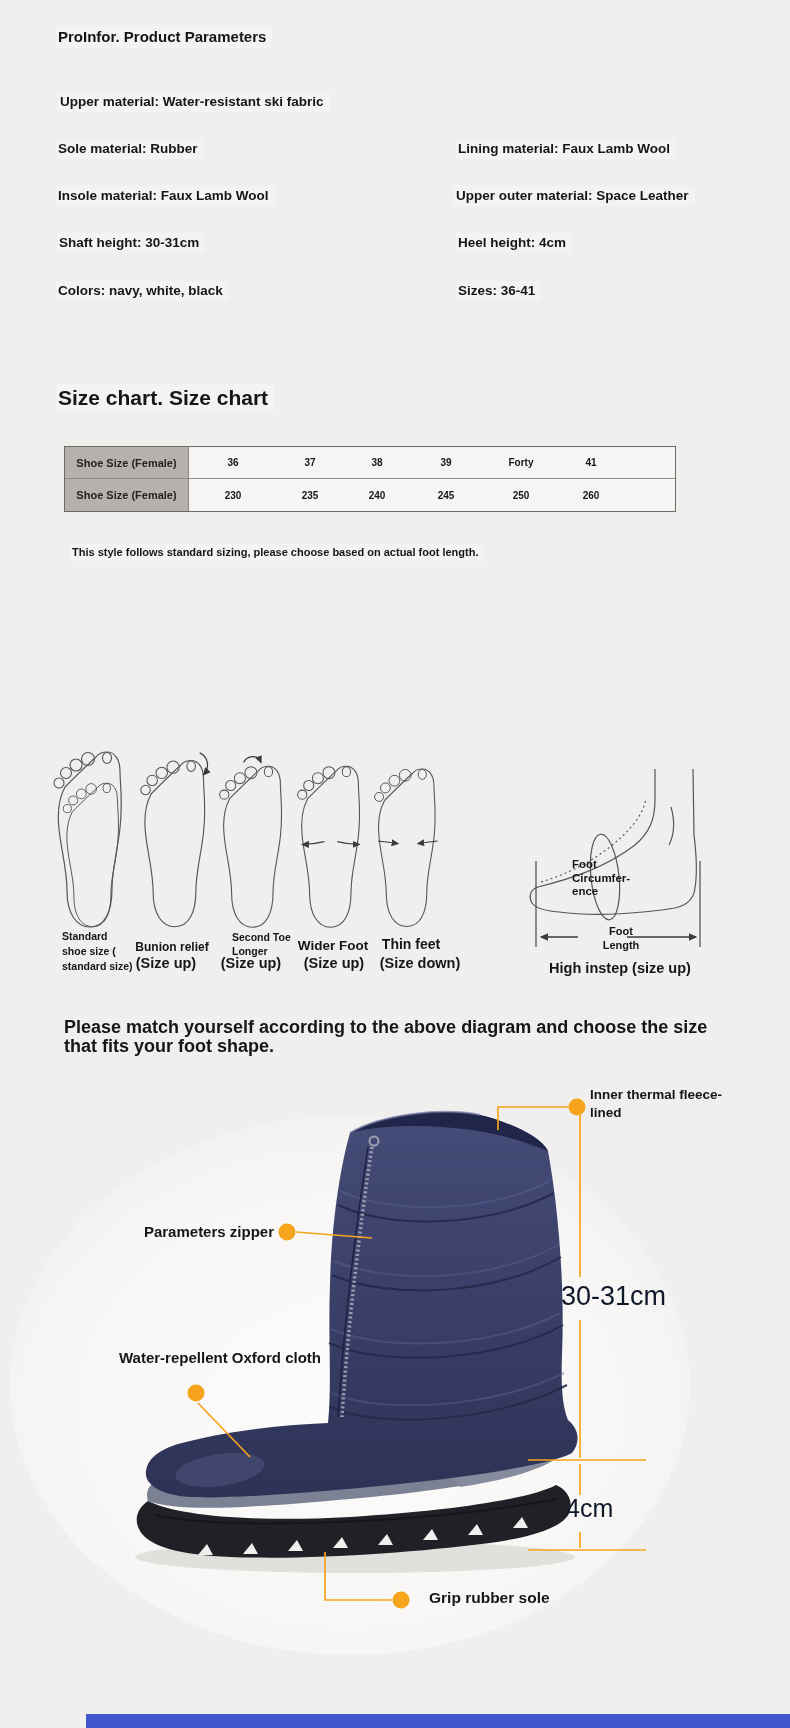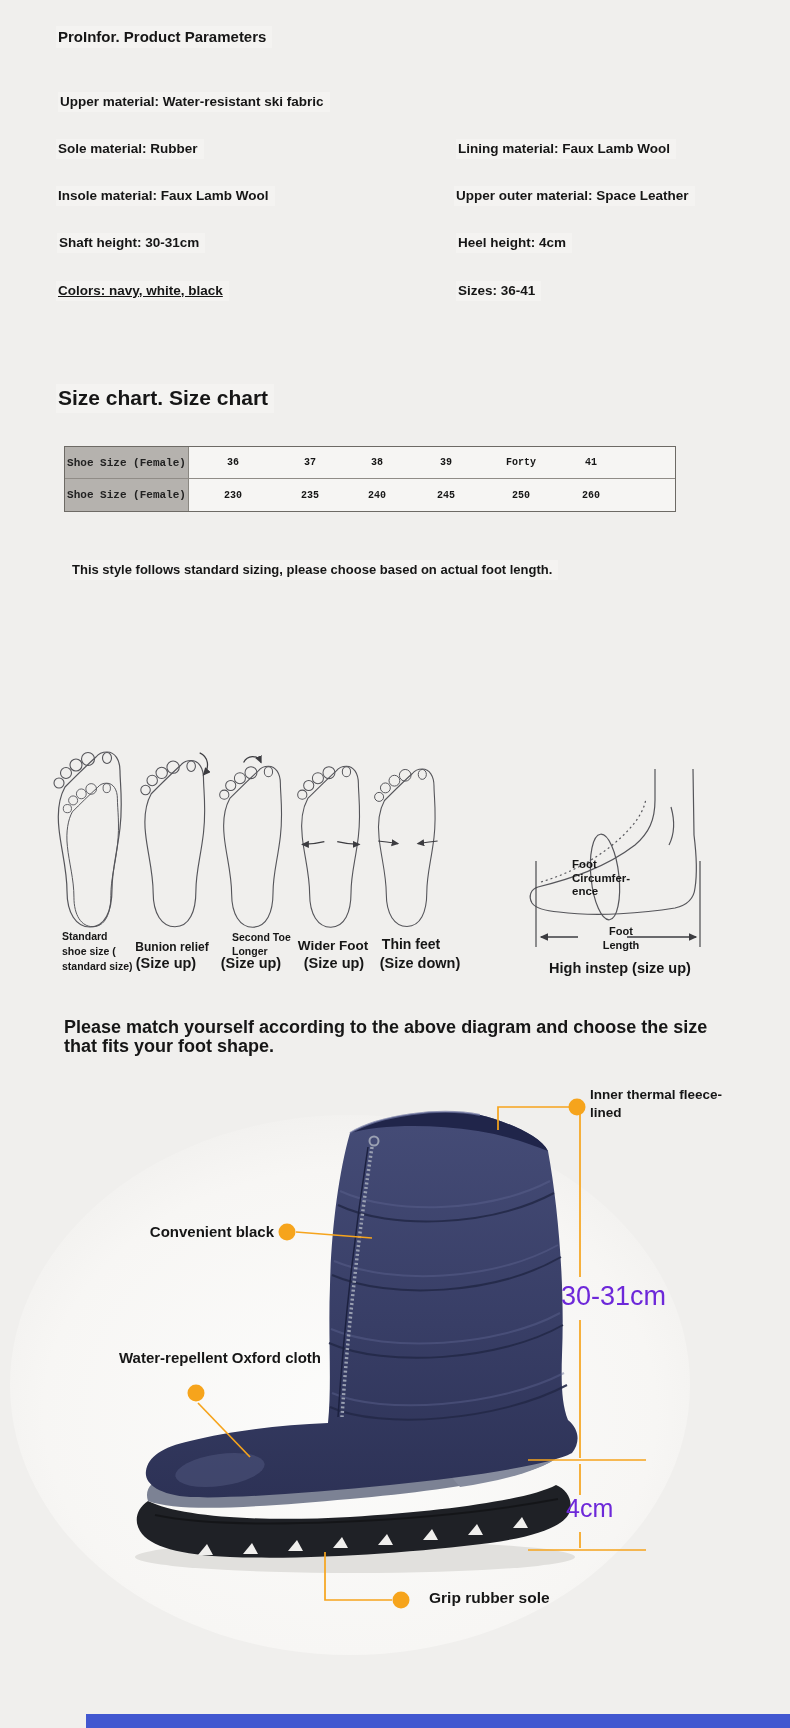--- a/index.html
+++ b/index.html
@@ -5,58 +5,58 @@
   html,body{margin:0;padding:0;background:#d8d8d8;}
   #page{position:relative;width:790px;height:1728px;background:#f0efed;overflow:hidden;
         font-family:"Liberation Sans",sans-serif;color:#161616;}
   .abs{position:absolute;}
   .b{font-weight:bold;}
   .hl{background:#f4f3f1;padding:2px 6px 3px 2px;}
   
   .spec{font-size:13.5px;font-weight:bold;white-space:nowrap;}
   
   #size-table{left:64px;top:446px;width:610px;height:64px;border:1px solid #6d6a65;background:#f6f5f3;}
-  .trow{display:flex;height:32px;box-sizing:border-box;font-family:Liberation Mono, monospace;}
+  .trow{display:flex;height:32px;box-sizing:border-box;}
   .trow.first{border-bottom:1px solid #908c87;}
   .tlabel{width:124px;box-sizing:border-box;background:#b5b2ae;border-right:1px solid #8a8781;
           display:flex;align-items:center;justify-content:center;font-size:11px;font-weight:bold;color:#222;}
   .tcell{display:flex;align-items:center;justify-content:center;font-size:10px;font-weight:bold;}
   .w1{width:88px}.w2{width:66px}.w3{width:68px}.w4{width:70px}.w5{width:80px}.w6{width:60px}
   .tsp{flex:1}
   
   .note{font-weight:bold;}
   
   .ftname{font-weight:bold;line-height:15px;}
   .fttag{font-weight:bold;font-size:14.5px;text-align:center;width:100px;}
   svg .ln{fill:none;stroke:#55555a;stroke-width:1.2;}
   svg .toe{fill:none;stroke:#55555a;stroke-width:1.1;}
   svg .arr{fill:none;stroke:#3c3c40;stroke-width:1.3;}
   
   .callout{font-weight:bold;font-size:15px;white-space:nowrap;}
-  .measure{font-weight:400;font-size:27px;color:#6d28d9;white-space:nowrap;}
+  .measure{font-weight:400;font-size:27px;color:#0f172a;white-space:nowrap;}
 </style>
 </head>
 <body>
 
 <div id="page">
 
   <div class="abs b hl" style="left:56px;top:26px;font-size:15px;">ProInfor. Product Parameters</div>
 
   <div class="abs spec hl" style="left:58px;top:92px;">Upper material: Water-resistant ski fabric</div>
 
   <div class="abs spec hl" style="left:56px;top:139px;">Sole material: Rubber</div>
   <div class="abs spec hl" style="left:456px;top:139px;">Lining material: Faux Lamb Wool</div>
 
   <div class="abs spec hl" style="left:56px;top:186px;">Insole material: Faux Lamb Wool</div>
   <div class="abs spec hl" style="left:454px;top:186px;">Upper outer material: Space Leather</div>
 
   <div class="abs spec hl" style="left:57px;top:233px;">Shaft height: 30-31cm</div>
   <div class="abs spec hl" style="left:456px;top:233px;">Heel height: 4cm</div>
 
-  <div class="abs spec hl" style="left:56px;top:281px;text-decoration:underline;">Colors: navy, white, black</div>
+  <div class="abs spec hl" style="left:56px;top:281px;">Colors: navy, white, black</div>
   <div class="abs spec hl" style="left:456px;top:281px;">Sizes: 36-41</div>
 
   <div class="abs b hl" style="left:56px;top:384px;font-size:21px;">Size chart. Size chart</div>
 
   <div id="size-table" class="abs">
     <div class="trow first">
       <div class="tlabel">Shoe Size (Female)</div>
       <div class="tcell w1">36</div>
       <div class="tcell w2">37</div>
       <div class="tcell w3">38</div>
@@ -70,21 +70,21 @@
       <div class="tcell w1">230</div>
       <div class="tcell w2">235</div>
       <div class="tcell w3">240</div>
       <div class="tcell w4">245</div>
       <div class="tcell w5">250</div>
       <div class="tcell w6">260</div>
       <div class="tsp"></div>
     </div>
   </div>
 
-  <div class="abs note hl" style="left:70px;top:560px;font-size:13px;">This style follows standard sizing, please choose based on actual foot length.</div>
+  <div class="abs note hl" style="left:70px;top:544px;font-size:11px;">This style follows standard sizing, please choose based on actual foot length.</div>
 
 
   <svg class="abs" style="left:50px;top:742px;" width="410" height="195" viewBox="0 0 410 195">
     <defs>
       <marker id="ah" markerWidth="7" markerHeight="7" refX="5.5" refY="3" orient="auto">
         <path d="M0,0L6.5,3L0,6Z" fill="#3c3c40"></path>
       </marker>
     </defs>
 
     <g id="footbase">
@@ -230,20 +230,20 @@
       <circle cx="287" cy="147" r="8.5"></circle>
       <circle cx="196" cy="308" r="8.5"></circle>
       <circle cx="401" cy="515" r="8.5"></circle>
     </g>
   </svg>
 
   <div class="abs callout" style="left:590px;top:1086px;font-size:13.5px;line-height:17.5px;">
     <div>Inner thermal fleece-</div>
     <div>lined</div>
   </div>
-  <div class="abs callout" style="left:118px;top:1223px;width:156px;text-align:right;">Convenient black</div>
+  <div class="abs callout" style="left:118px;top:1223px;width:156px;text-align:right;">Parameters zipper</div>
   <div class="abs measure" style="left:561px;top:1281px;">30-31cm</div>
   <div class="abs callout" style="left:119px;top:1349px;">Water-repellent Oxford cloth</div>
   <div class="abs measure" style="left:566px;top:1494px;font-size:25px;">4cm</div>
   <div class="abs callout" style="left:429px;top:1589px;font-size:15.5px;">Grip rubber sole</div>
 
   <div class="abs" style="left:86px;right:0;top:1714px;height:14px;background:#4157d0;"></div>
 </div>
 
 </body></html>

